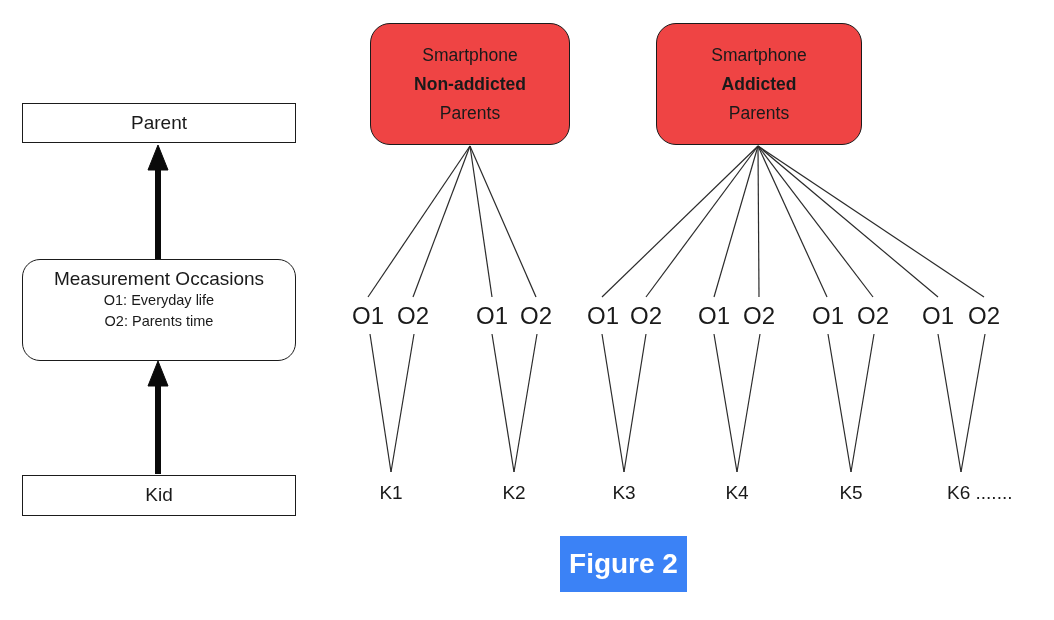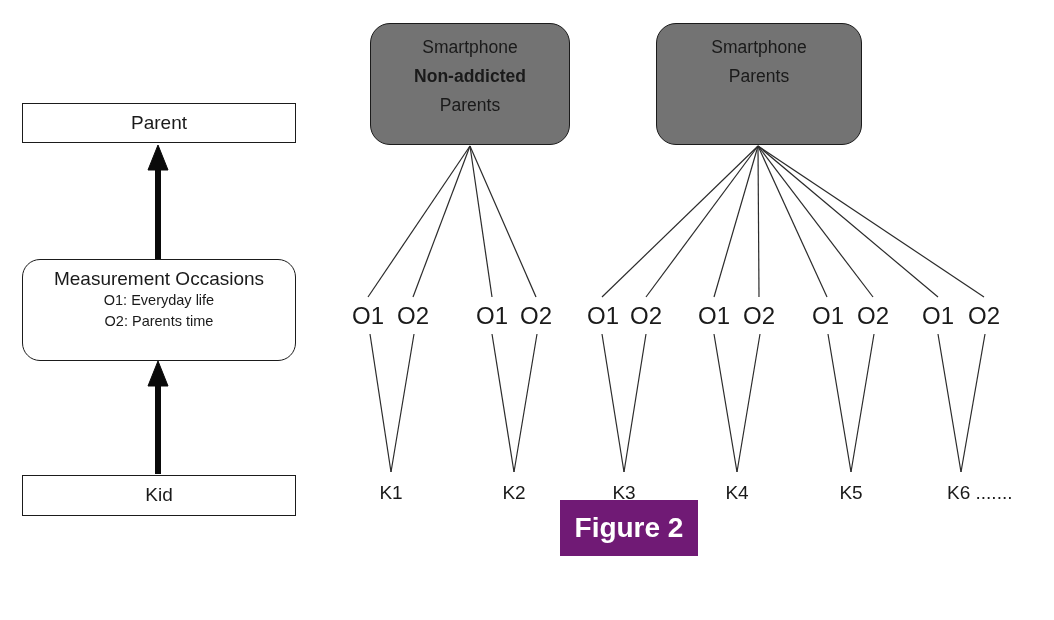--- a/index.html
+++ b/index.html
@@ -12,38 +12,38 @@
     position:absolute;border:1.5px solid #1b1b1b;background:#ffffff;
     box-sizing:border-box;text-align:center;
   }
   .parent-box{left:22px;top:103px;width:274px;height:40px;line-height:37px;font-size:19px;}
   .measure-box{left:22px;top:259px;width:274px;height:102px;border-radius:18px;}
   .measure-title{font-size:19px;margin-top:8px;}
   .measure-item{font-size:14.5px;line-height:21px;}
   .kid-box{left:22px;top:475px;width:274px;height:41px;line-height:38px;font-size:19px;}
   .group-box{
     position:absolute;top:23px;height:122px;border:1.5px solid #1b1b1b;border-radius:20px;
-    background:#737373;box-sizing:border-box;text-align:center;font-size:17.5px;line-height:29px;
-    padding-top:9px;
+    background:#ef4444;box-sizing:border-box;text-align:center;font-size:17.5px;line-height:29px;
+    padding-top:17px;
   }
   .group-box .bold{font-weight:bold;}
   .group-non{left:370px;width:200px;}
   .group-add{left:656px;width:206px;}
   .o-label{
     position:absolute;top:302px;transform:translateX(-50%);
     font-size:24px;white-space:nowrap;
   }
   .k-label{
     position:absolute;top:482px;transform:translateX(-50%);
     font-size:19px;white-space:nowrap;
   }
   .k-label.flush{transform:none;}
   .caption{
-    position:absolute;left:560px;top:500px;width:138px;height:56px;
-    background:#701a75;color:#ffffff;font-weight:bold;font-size:28px;
+    position:absolute;left:560px;top:536px;width:127px;height:56px;
+    background:#3b82f6;color:#ffffff;font-weight:bold;font-size:28px;
     text-align:center;line-height:56px;
   }
 </style>
 </head>
 <body>
 
 <div class="canvas">
 
   <svg class="lines-svg" viewBox="0 0 1054 620" xmlns="http://www.w3.org/2000/svg">
     <g stroke="#2b2b2b" stroke-width="1.2">
@@ -95,20 +95,21 @@
   <div class="box kid-box">Kid</div>
 
   <div class="group-box group-non">
     <div>Smartphone</div>
     <div class="bold">Non-addicted</div>
     <div>Parents</div>
   </div>
 
   <div class="group-box group-add">
     <div>Smartphone</div>
+    <div class="bold">Addicted</div>
     <div>Parents</div>
   </div>
 
   <span class="o-label" style="left:368px">O1</span>
   <span class="o-label" style="left:413px">O2</span>
   <span class="o-label" style="left:492px">O1</span>
   <span class="o-label" style="left:536px">O2</span>
   <span class="o-label" style="left:603px">O1</span>
   <span class="o-label" style="left:646px">O2</span>
   <span class="o-label" style="left:714px">O1</span>

